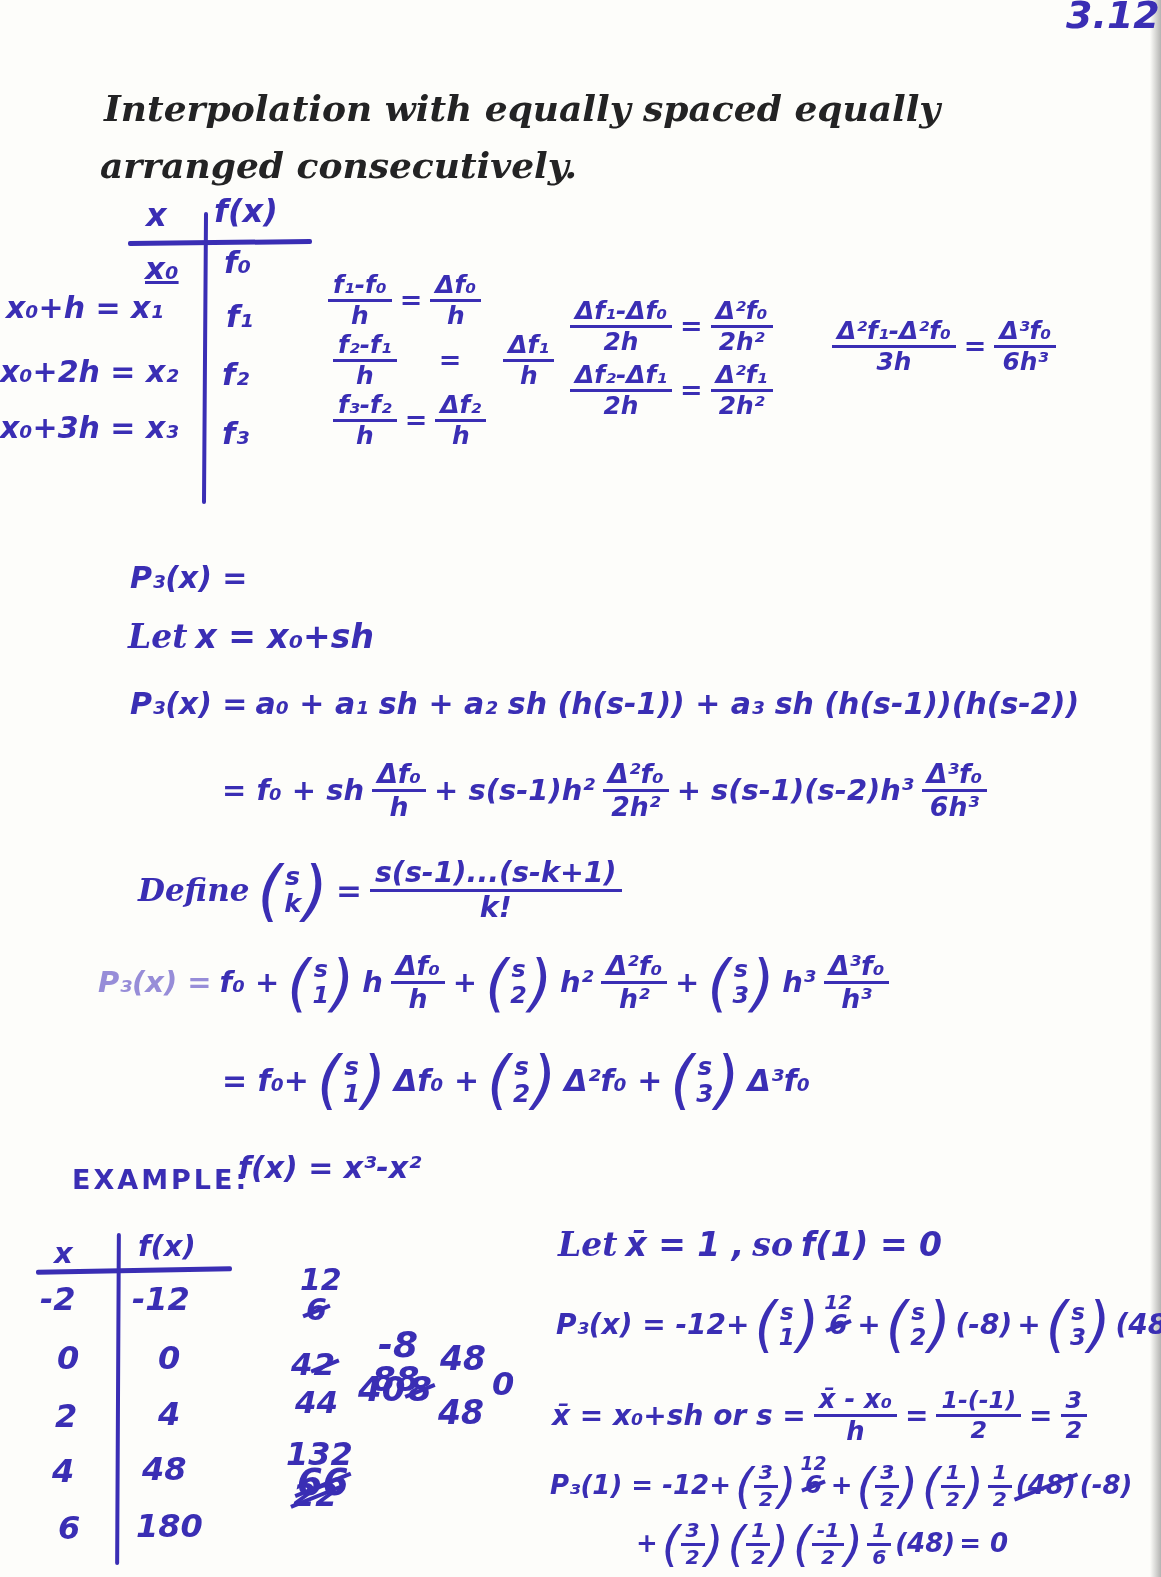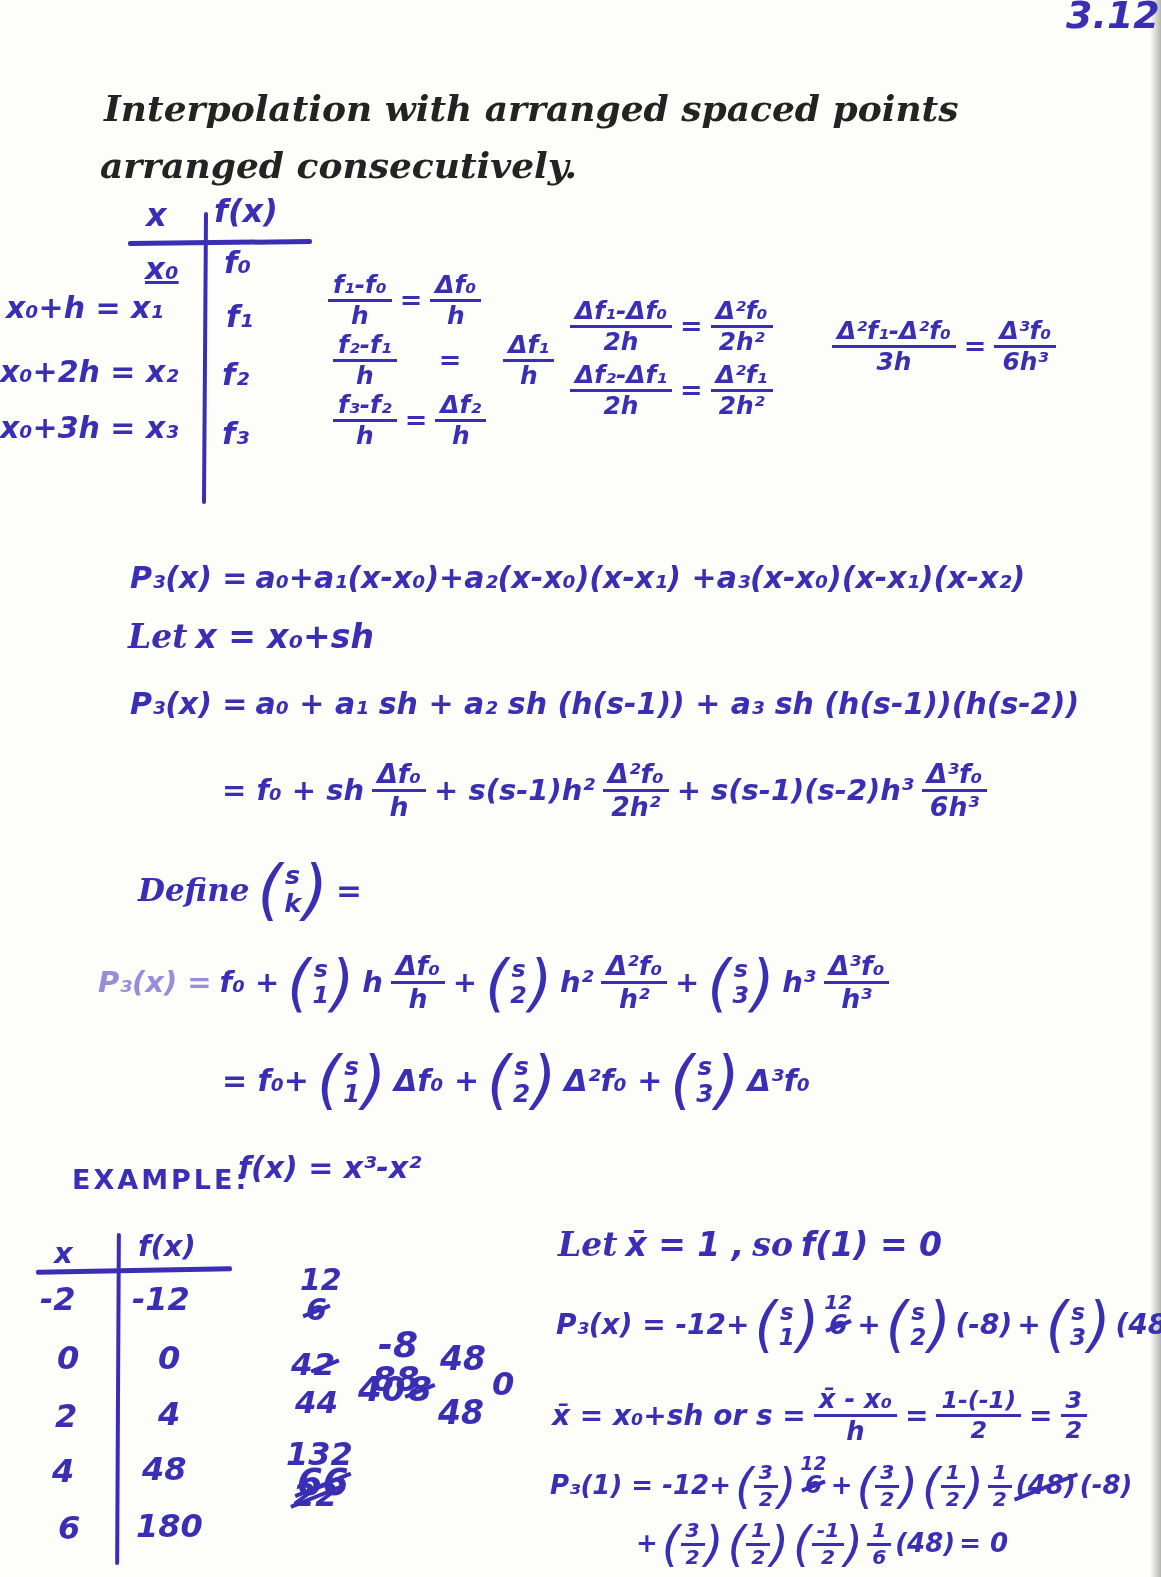--- a/index.html
+++ b/index.html
@@ -43,21 +43,21 @@
 <body>
 
 <div class="page">
   <div class="scan-edge"></div>
 
   <div class="line" style="left:1066px;top:-4px;font-size:38px;">
     <span>3.12</span>
   </div>
 
   <div class="line black script" style="left:104px;top:90px;font-size:36px;">
-    <span>Interpolation with arranged spaced points</span>
+    <span>Interpolation with equally spaced equally</span>
   </div>
   <div class="line black script" style="left:100px;top:147px;font-size:36px;">
     <span>arranged consecutively.</span>
   </div>
 
   <div class="line" style="left:146px;top:199px;font-size:32px;">
     <span>x</span>
   </div>
   <div class="line" style="left:214px;top:195px;font-size:32px;">
     <span>f(x)</span>
@@ -154,21 +154,20 @@
       </span>
     <span>=</span>
     <span class="frac">
         <span class="num">Δ³f₀</span>
         <span class="den">6h³</span>
       </span>
   </div>
 
   <div class="line" style="left:130px;top:562px;font-size:30px;">
     <span>P₃(x) =</span>
-    <span>a₀+a₁(x-x₀)+a₂(x-x₀)(x-x₁) +a₃(x-x₀)(x-x₁)(x-x₂)</span>
   </div>
 
   <div class="line" style="left:128px;top:620px;font-size:33px;">
     <span class="script">Let</span>
     <span>x = x₀+sh</span>
   </div>
 
   <div class="line" style="left:130px;top:688px;font-size:30px;">
     <span>P₃(x) =</span>
     <span>a₀ + a₁ sh + a₂ sh (h(s-1)) + a₃ sh (h(s-1))(h(s-2))</span>
@@ -194,20 +193,24 @@
 
   <div class="line" style="left:138px;top:858px;font-size:31px;">
     <span class="script">Define</span>
     <span class="binom">
         <span class="stack">
           <span>s</span>
           <span>k</span>
         </span>
       </span>
     <span>=</span>
+    <span class="frac">
+        <span class="num">s(s-1)...(s-k+1)</span>
+        <span class="den">k!</span>
+      </span>
   </div>
 
   <div class="line" style="left:98px;top:952px;font-size:29px;">
     <span class="faded">P₃(x) =</span>
     <span>f₀ +</span>
     <span class="binom">
         <span class="stack">
           <span>s</span>
           <span>1</span>
         </span>

